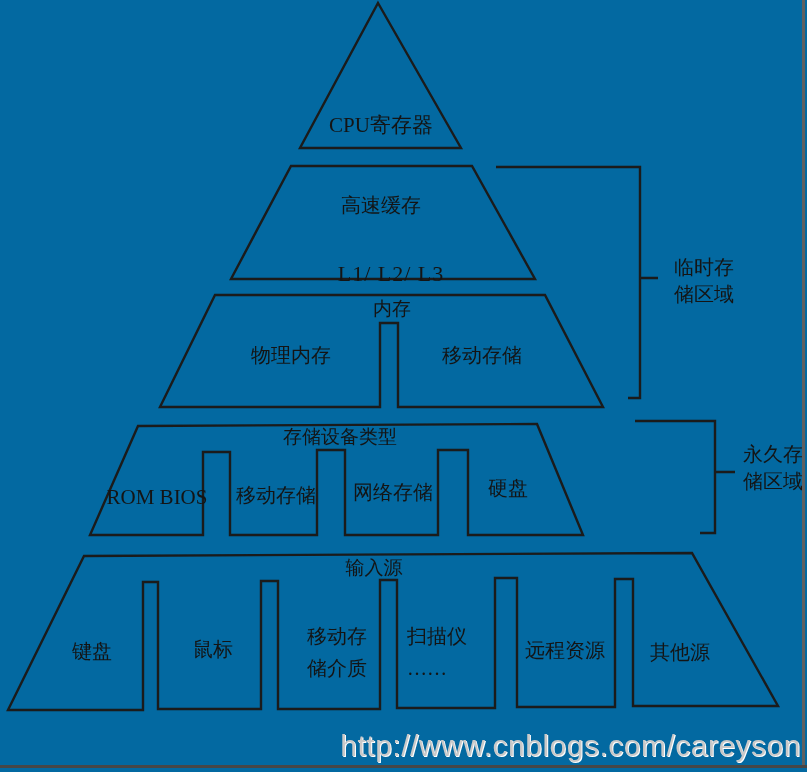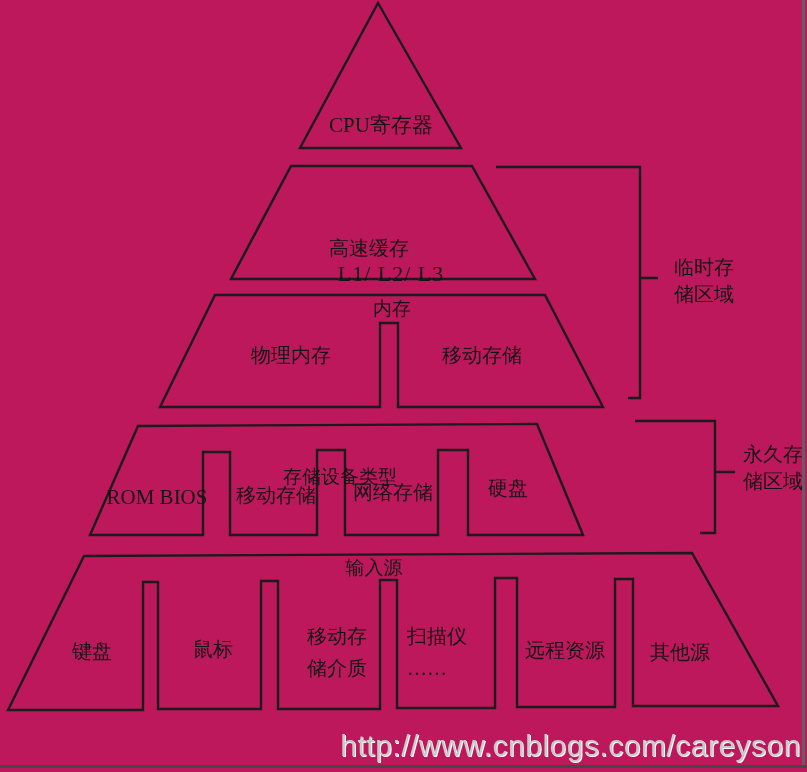--- a/index.html
+++ b/index.html
@@ -1,28 +1,28 @@
 <!DOCTYPE html>
 <html><head>
 <meta charset="utf-8">
 <style>
   html,body{margin:0;padding:0;background:#fff;}
-  #page{position:relative;width:807px;height:772px;background:#be185d;overflow:hidden;
+  #page{position:relative;width:807px;height:772px;background:#0369a1;overflow:hidden;
         font-family:"Liberation Serif","DejaVu Serif",serif;color:#111;}
   #lineart{position:absolute;left:0;top:0;}
   .lbl{position:absolute;transform:translate(-50%,-50%);white-space:nowrap;
        font-size:20px;text-align:center;line-height:1.2;color:#141414;}
   .lbl .ln{display:block;}
   #lbl-cpu{left:381px;top:126px;font-size:21px;}
-  #lbl-cache{left:369px;top:205px;margin-top:43px;}
+  #lbl-cache{left:381px;top:205px;}
   #lbl-cache-sub{left:391px;top:257px;font-size:22px;letter-spacing:1px;margin-top:17px;}
   #lbl-mem{left:392px;top:309px;font-size:19px;}
   #lbl-phys{left:291px;top:355px;}
   #lbl-virt{left:482px;top:355px;}
-  #lbl-stor{left:340px;top:437px;font-size:19px;margin-top:40px;}
+  #lbl-stor{left:340px;top:437px;font-size:19px;}
   #lbl-rom{left:157px;top:498px;font-size:21px;}
   #lbl-mob{left:276px;top:495px;}
   #lbl-net{left:393px;top:492px;}
   #lbl-disk{left:508px;top:488px;}
   #lbl-input{left:374px;top:568px;font-size:19px;}
   #lbl-kb{left:92px;top:651px;}
   #lbl-mouse{left:213px;top:649px;}
   #lbl-media{left:318px;top:652px;line-height:32px;margin-left:19px;}
   #lbl-scan{left:407px;top:652px;transform:translate(0,-50%);text-align:left;line-height:32px;}
   #lbl-remote{left:565px;top:650px;}

